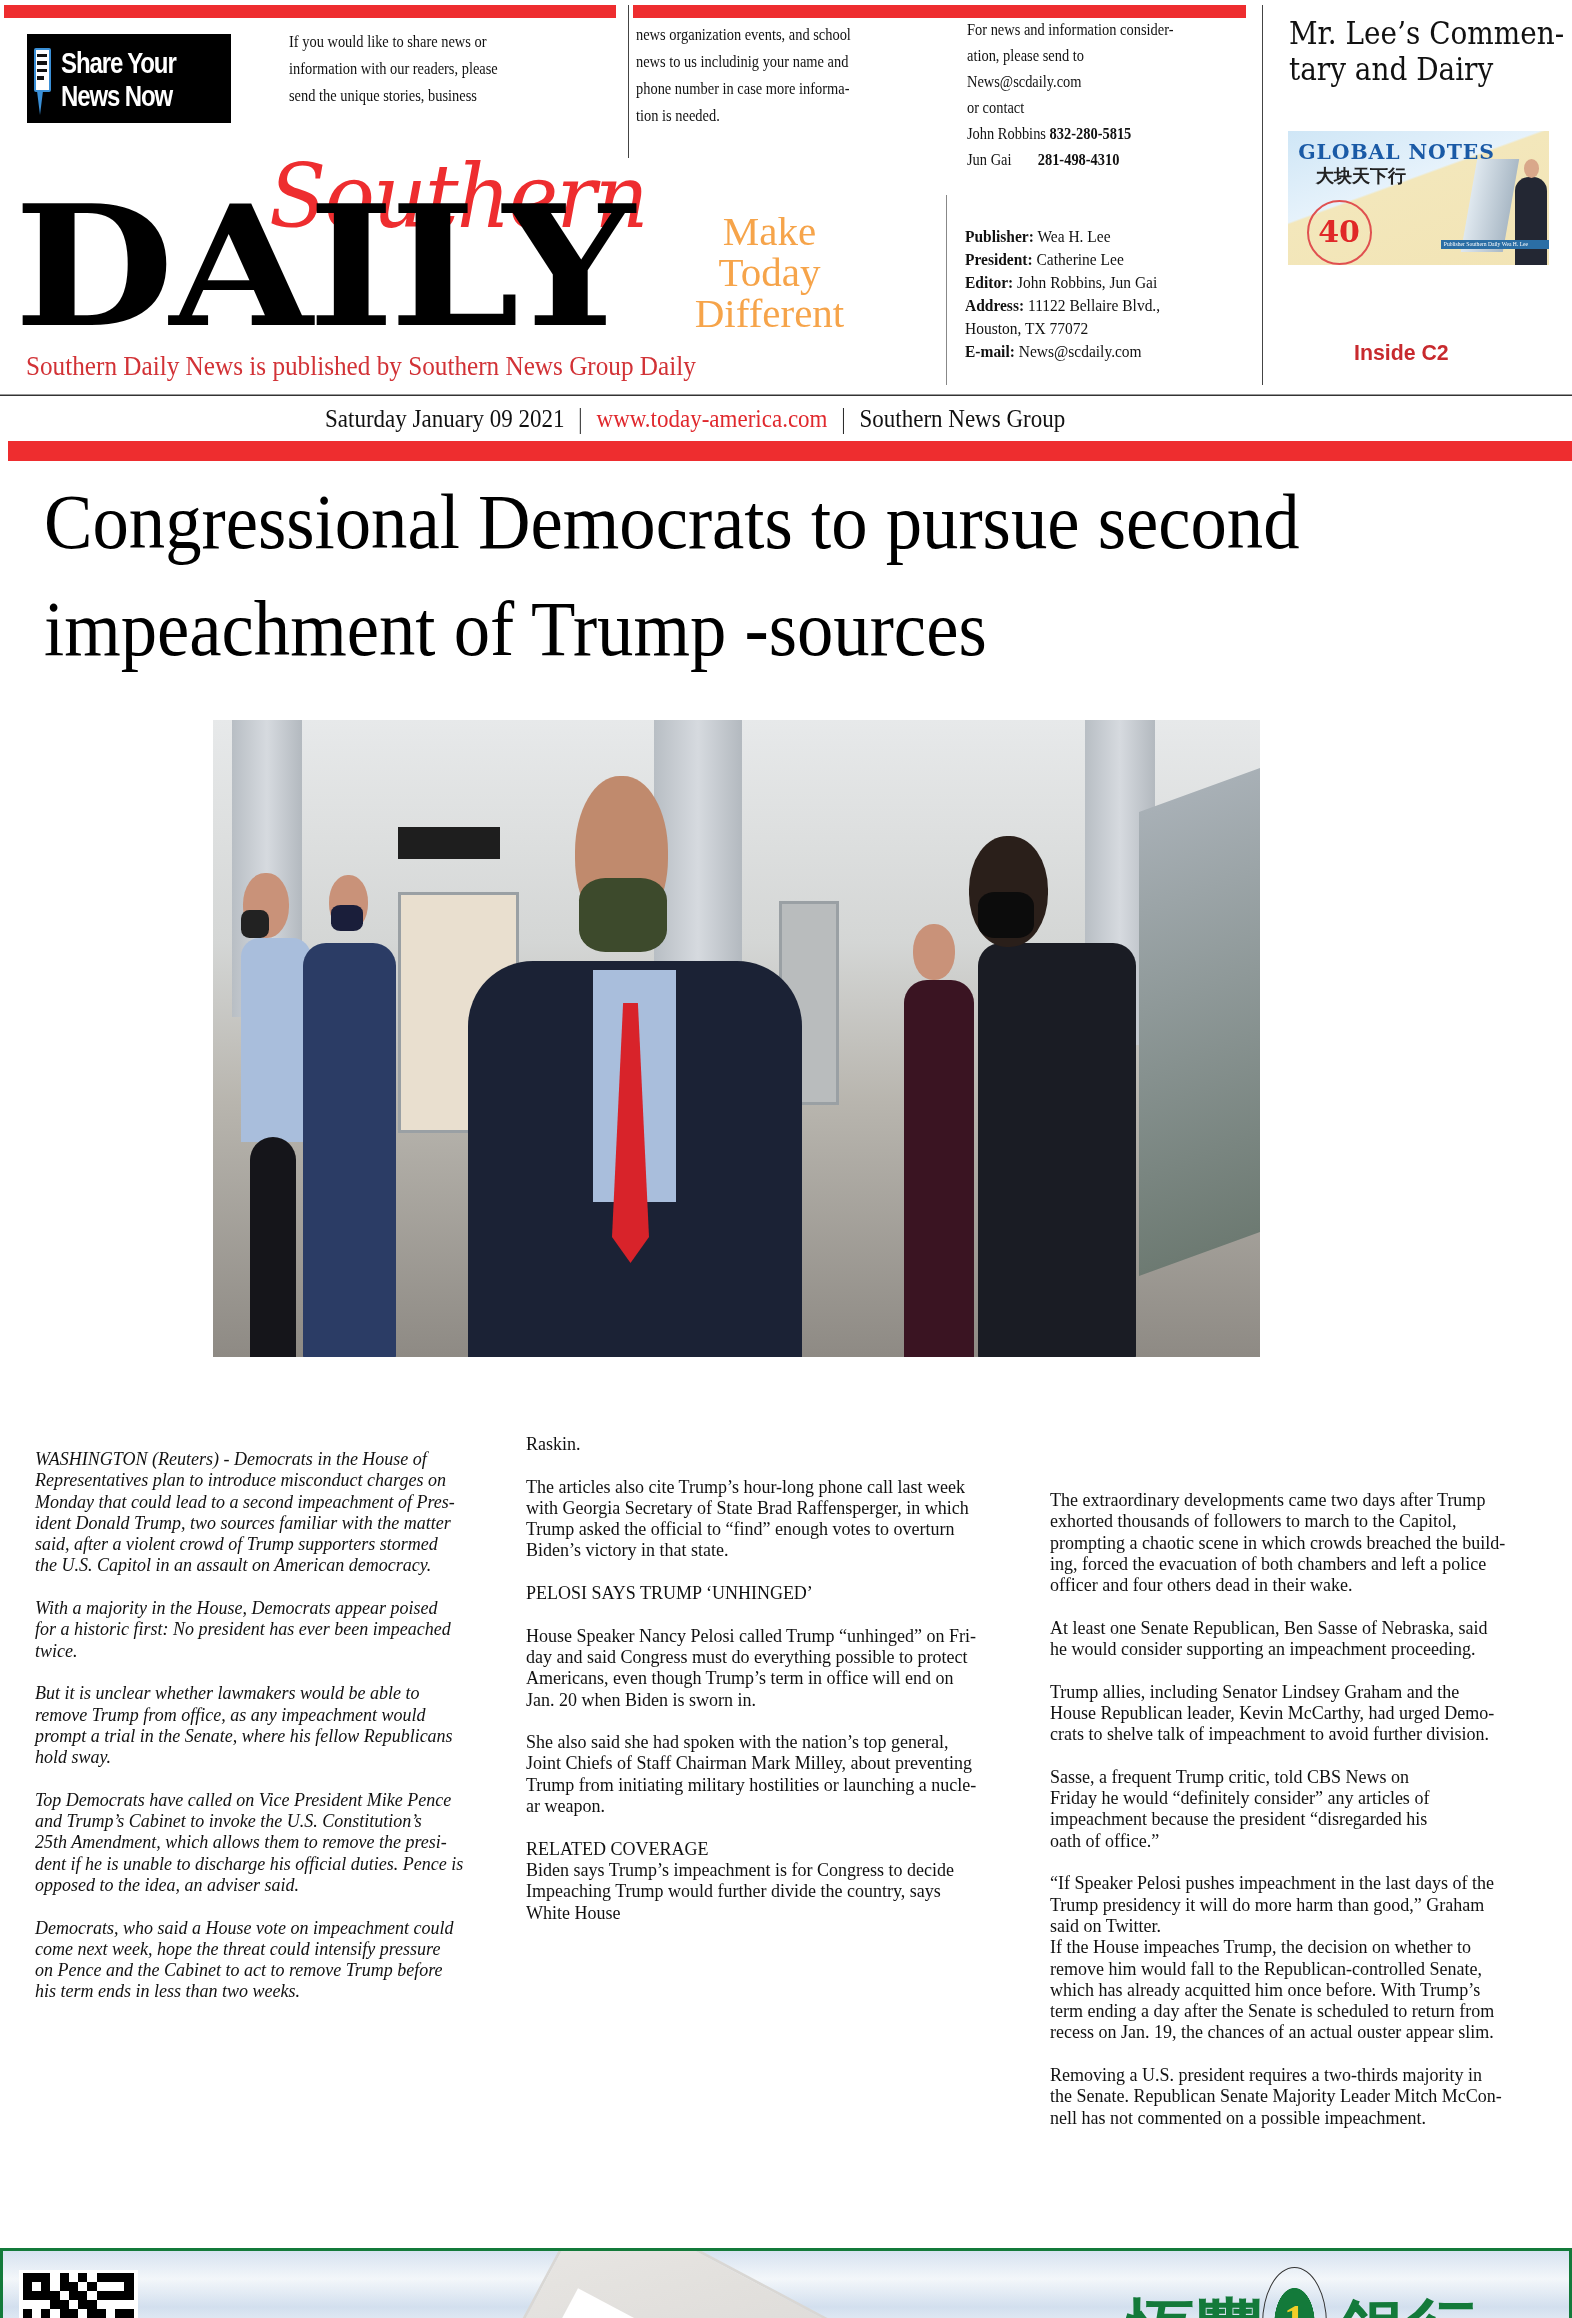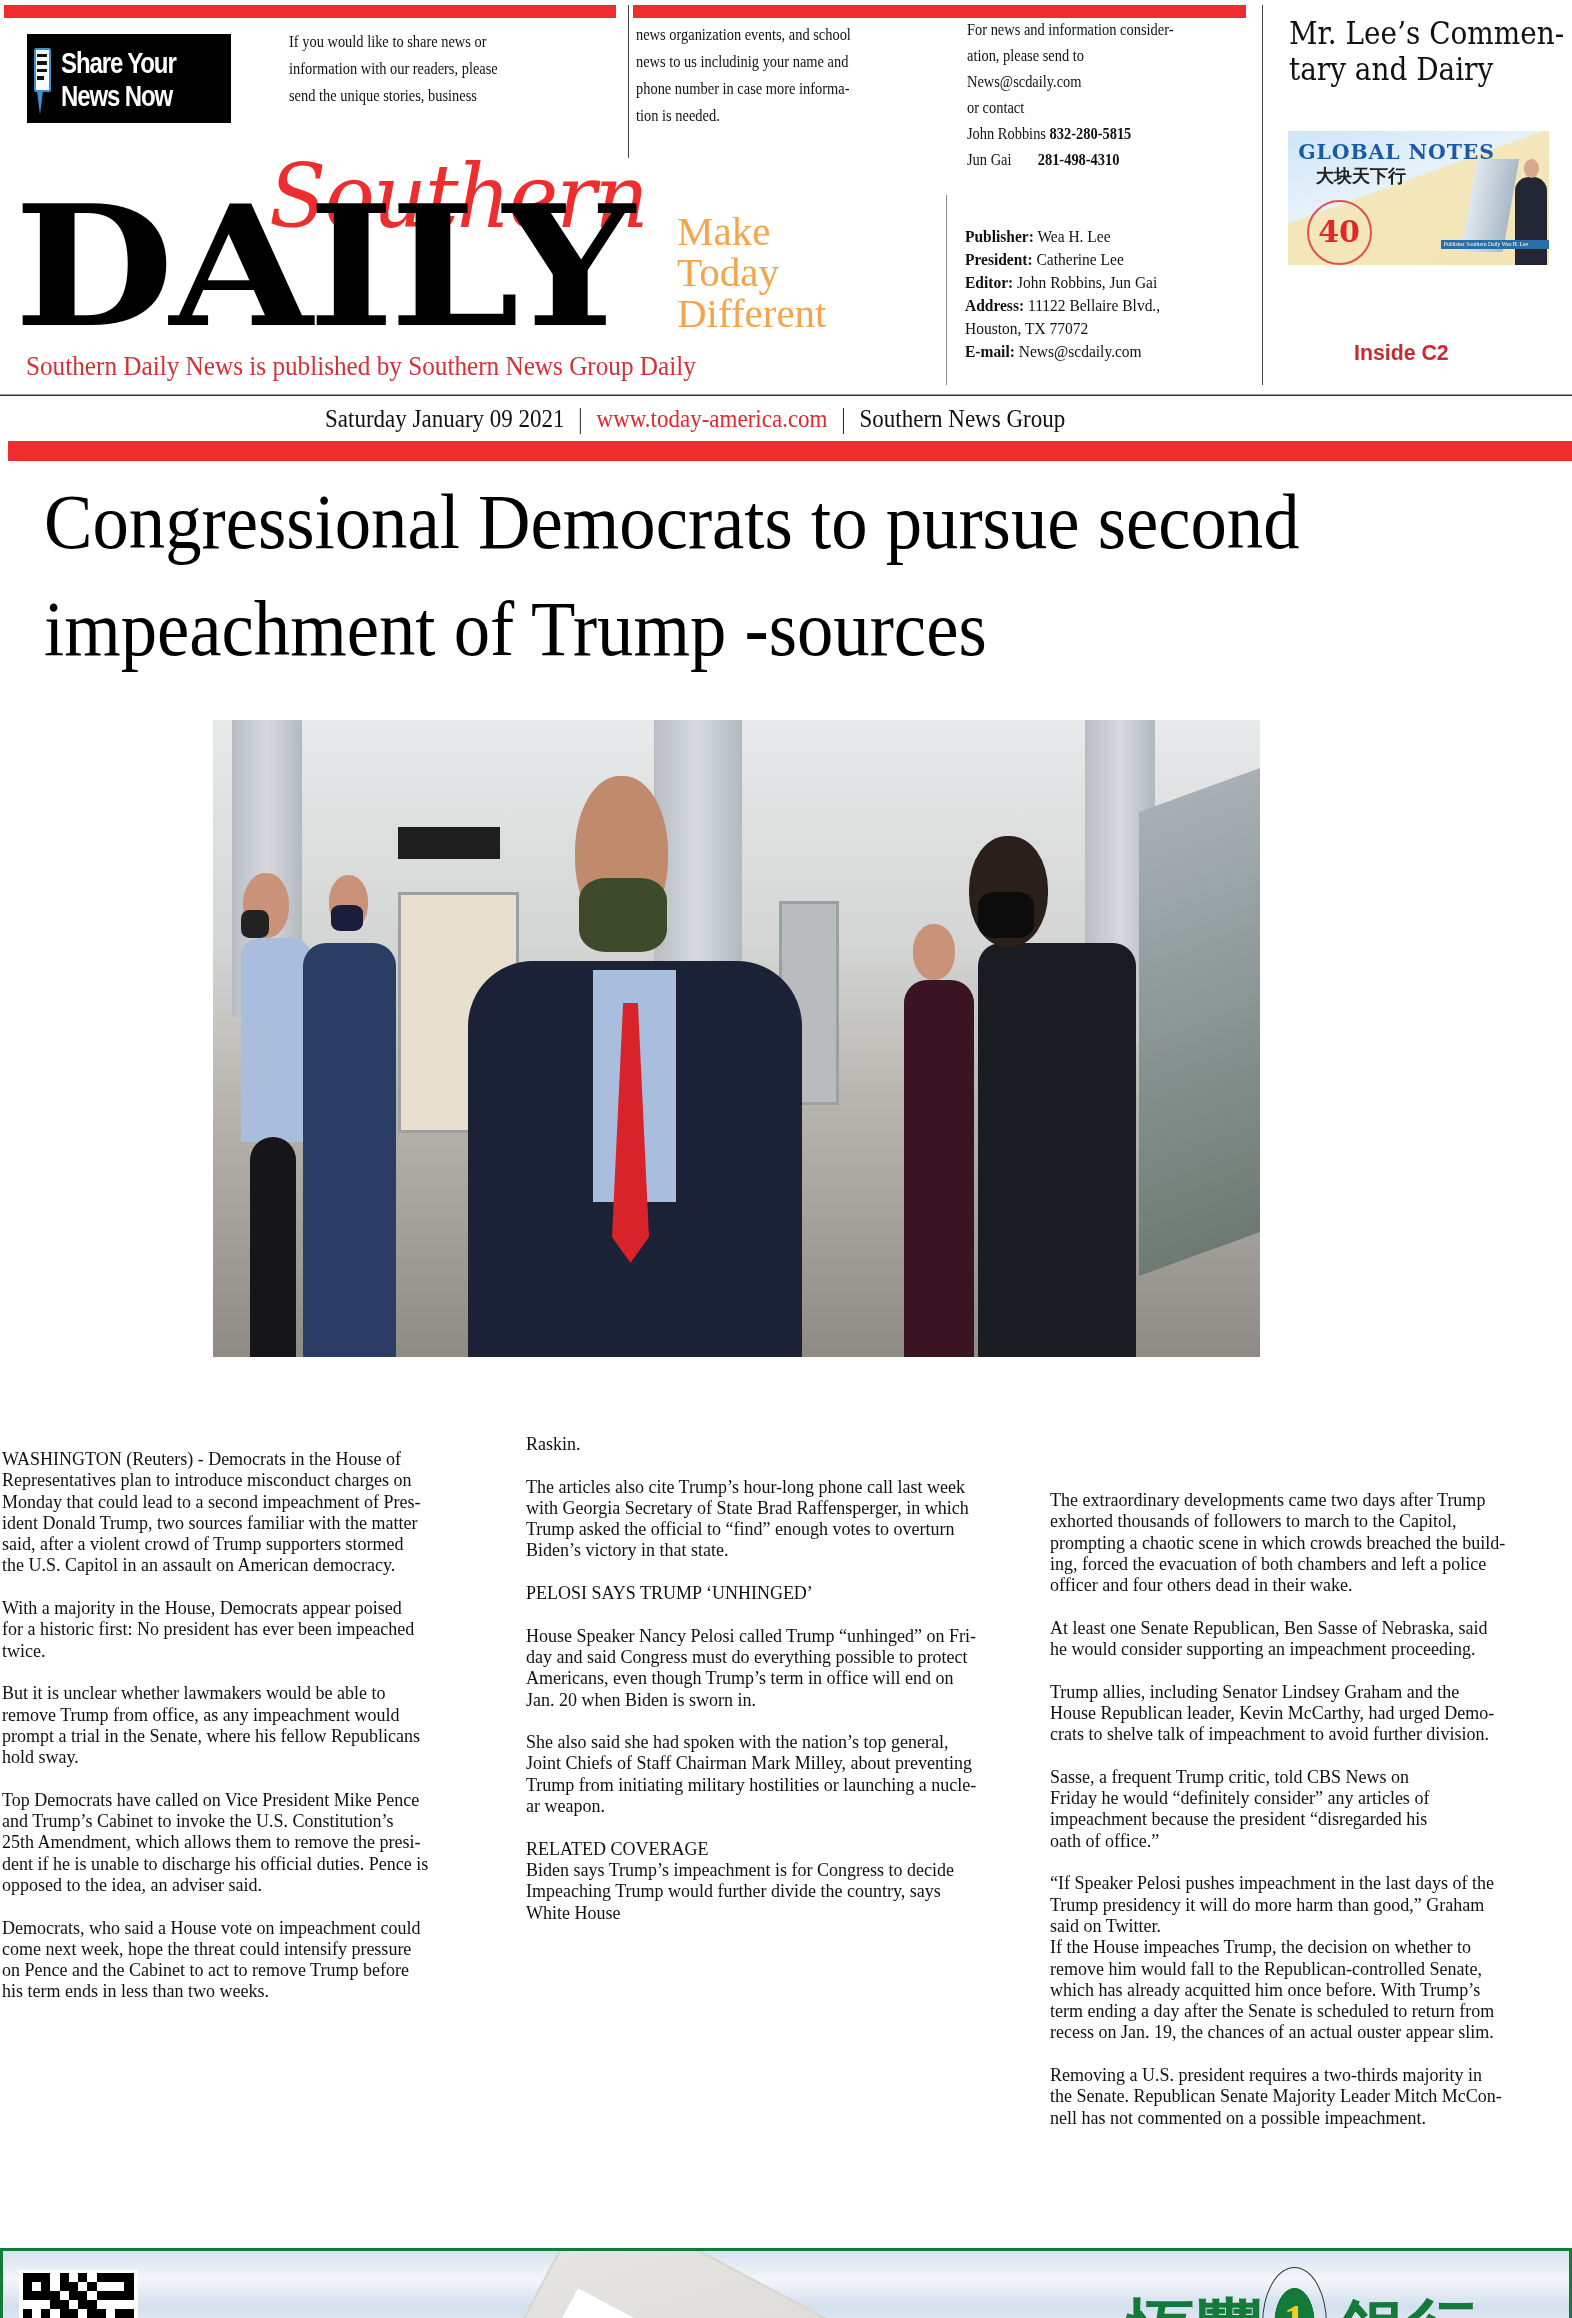--- a/index.html
+++ b/index.html
@@ -14,21 +14,21 @@
   .share-badge .bubble { width: 17.6px; height: 70px; position: relative; margin-right: 10.2px; }
   .share-badge .bubble .doc { position: absolute; left: 0; top: 4.6px; width: 17.6px; height: 44px; background: #fff; border: 2.3px solid #3a8fd6; border-radius: 1.9px; }
   .share-badge .bubble .doc i { display: block; height: 3.7px; background: #111; margin: 3.7px 1.9px 0; }
   .share-badge .bubble .tail { position: absolute; left: 3.7px; top: 47px; width: 0; height: 0; border-left: 3.7px solid transparent; border-right: 3.7px solid transparent; border-top: 24px solid #3a8fd6; }
   .share-badge .txt { color: #fff; font-family: "Liberation Sans Narrow", "Liberation Sans", sans-serif; font-weight: bold; font-size: 30px; line-height: 33px; letter-spacing: -1.4px; transform: scaleX(0.8); transform-origin: left center; }
 
   .col-text { font-size: 17.6px; line-height: 27px; color: #111; transform: scaleX(0.82); transform-origin: left top; white-space: nowrap; }
 
   .brand-southern { left: 269px; top: 153px; font-family: "DejaVu Serif", serif; font-style: italic; color: #ee2d2f; font-size: 88px; line-height: 88px; transform: scaleX(0.95); transform-origin: left top; letter-spacing: -1.9px; }
   .brand-daily { left: 14px; top: 183px; font-family: "DejaVu Serif", serif; font-weight: bold; color: #000; font-size: 181px; line-height: 181px; letter-spacing: -4.6px; transform: scaleX(1.02) scaleY(0.92); transform-origin: left top; }
-  .brand-tag { left: 677px; top: 211px; color: #f6a44a; font-size: 41px; line-height: 41px; text-align: left; width: 185px; font-family: "Liberation Serif", serif; }
+  .brand-tag { left: 677px; top: 211px; color: #f6a44a; font-size: 41px; line-height: 41px; text-align: center; width: 185px; font-family: "Liberation Serif", serif; }
   .brand-sub { left: 25.5px; top: 350px; color: #d23236; font-size: 28px; line-height: 32px; transform: scaleX(0.9); transform-origin: left top; white-space: nowrap; }
 
   .pub-block { left: 965px; top: 225px; font-size: 17.6px; line-height: 23px; color: #111; transform: scaleX(0.88); transform-origin: left top; white-space: nowrap; }
   .pub-block b { font-weight: bold; }
 
   .lee-title { left: 1289px; top: 15px; font-size: 31px; line-height: 36px; color: #111; font-family: "DejaVu Serif", serif; transform: scaleX(0.9); transform-origin: left top; white-space: nowrap; }
   .lee-img { left: 1288px; top: 131px; width: 261px; height: 134px; overflow: hidden; background: linear-gradient(160deg, #cfe6f6 0%, #e6f2fb 40%, #f3e7bb 41%, #f2e4b5 100%); }
   .lee-img .gn { position: absolute; left: 10.2px; top: 9.3px; font-family: "DejaVu Serif", serif; font-weight: bold; color: #1a5aa6; font-size: 20.4px; letter-spacing: 0.9px; }
   .lee-img .cn { position: absolute; left: 28px; top: 33px; font-size: 18px; color: #222; font-weight: bold; }
   .lee-img .seal { position: absolute; left: 18.5px; top: 69px; width: 65px; height: 65px; border: 2.8px solid #e05050; border-radius: 50%; color: #e02828; font-weight: bold; font-size: 30px; text-align: center; line-height: 59px; font-family: "DejaVu Serif", serif; }
@@ -193,21 +193,21 @@
   <div class="head" style="left:756px; top:116px; width:79px; height:111px; background:#2a1f1a;"></div>
   <div class="mask" style="left:765px; top:172px; width:56px; height:46px; background:#0c0c0c;"></div>
 
   <div class="fig" style="left:255px; top:241px; width:334px; height:417px; border-radius:65px 65px 0 0;"></div>
   <div class="shirt" style="left:380px; top:250px; width:83px; height:232px;"></div>
   <div class="tie" style="left:399px; top:283px; width:37px; height:260px; clip-path: polygon(30% 0, 70% 0, 100% 90%, 50% 100%, 0 90%);"></div>
   <div class="head" style="left:362px; top:56px; width:93px; height:158px; background:#c08a6d;"></div>
   <div class="mask" style="left:366px; top:158px; width:88px; height:74px; background:#3d4a2c;"></div>
 </div>
 
-<div class="article-col" style="left:2px; top:1449px; width:492px;">
+<div class="article-col" style="left:35px; top:1449px; width:492px;font-style:italic;">
   <p>WASHINGTON (Reuters) - Democrats in the House of
 Representatives plan to introduce misconduct charges on
 Monday that could lead to a second impeachment of Pres-
 ident Donald Trump, two sources familiar with the matter
 said, after a violent crowd of Trump supporters stormed
 the U.S. Capitol in an assault on American democracy.</p>
   <p>With a majority in the House, Democrats appear poised
 for a historic first: No president has ever been impeached
 twice.</p>
   <p>But it is unclear whether lawmakers would be able to

